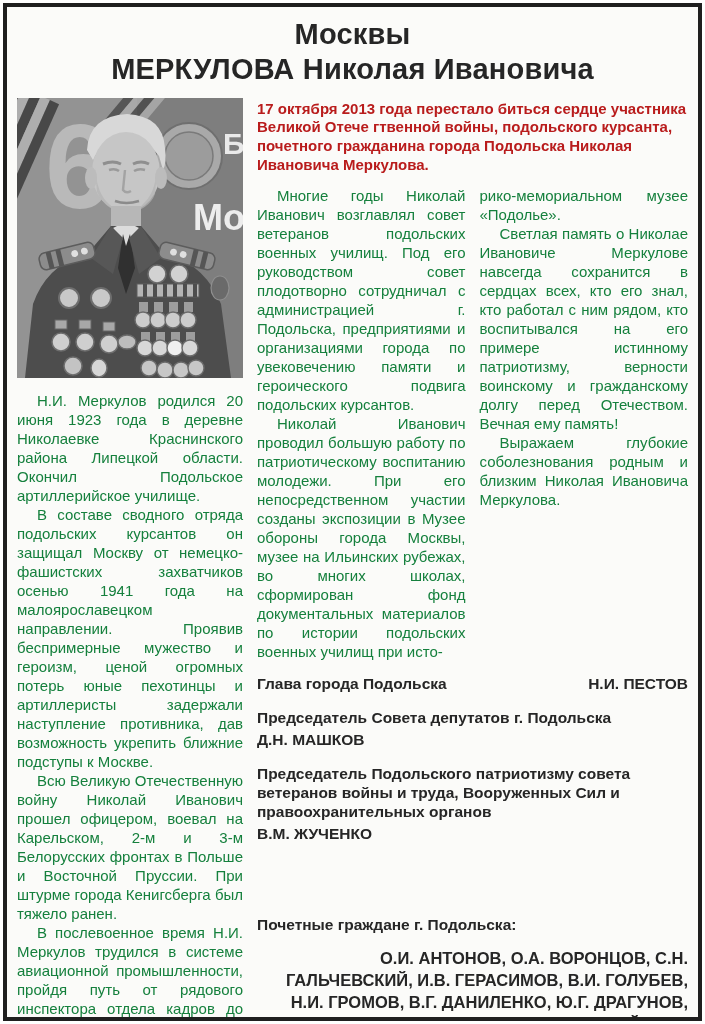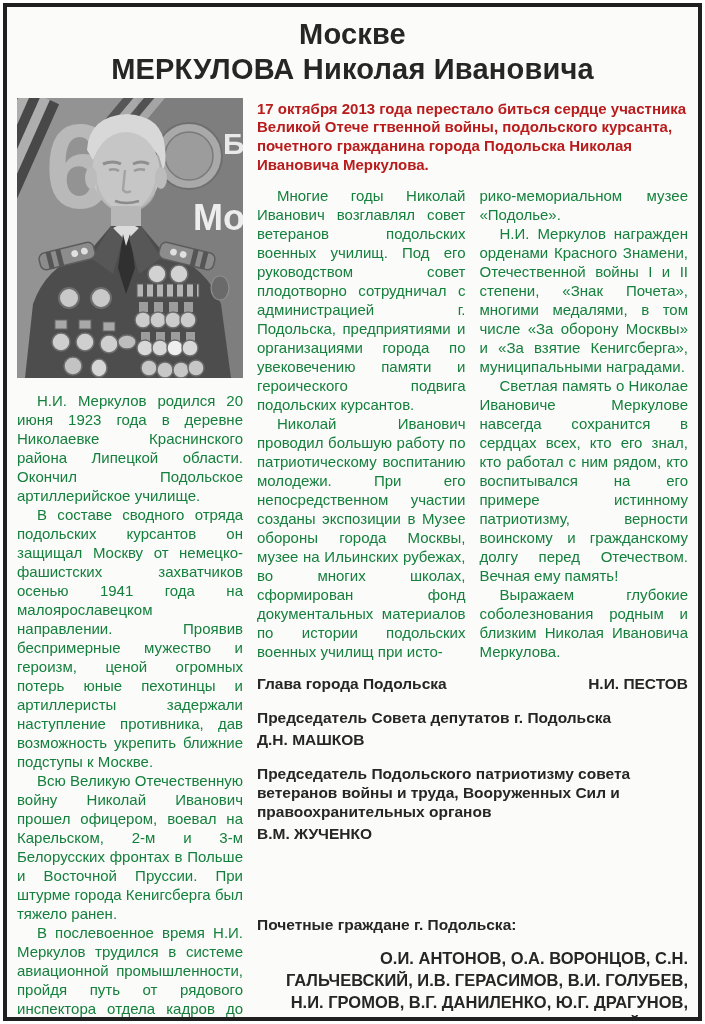--- a/index.html
+++ b/index.html
@@ -75,21 +75,21 @@
     line-height: 1.33;
     text-align: right;
   }
 </style>
 </head>
 <body>
 
 <div class="page">
 
   <div class="title">
-    <div class="l1">Москве</div>
+    <div class="l1">Москвы</div>
     <div class="l2">МЕРКУЛОВА Николая Ивановича</div>
   </div>
 
   <div class="main">
 
     <div class="leftcol">
       <div class="photo-wrap">
         <svg width="226" height="280" viewBox="0 0 226 280" xmlns="http://www.w3.org/2000/svg">
 
           <rect x="0" y="0" width="226" height="280" fill="#939393"></rect>
@@ -227,21 +227,20 @@
 
       <div class="intro">17 октября 2013 года перестало биться сердце участника Великой Отече гтвенной войны, подольского курсанта, почетного гражданина города Подольска Николая Ивановича Меркулова.</div>
 
       <div class="twocol">
         <div class="col body-text">
           <p>Многие годы Николай Иванович возглавлял совет ветеранов подольских военных училищ. Под его руководством совет плодотворно сотрудничал с администрацией г. Подольска, предприятиями и организациями города по увековечению памяти и героического подвига подольских курсантов.</p>
           <p>Николай Иванович проводил большую работу по патриотическому воспитанию молодежи. При его непосредственном участии созданы экспозиции в Музее обороны города Москвы, музее на Ильинских рубежах, во многих школах, сформирован фонд документальных материалов по истории подольских военных училищ при исто-</p>
         </div>
         <div class="col body-text">
           <p class="noindent">рико-мемориальном музее «Подолье».</p>
-          <p>Н.И. Меркулов награжден орденами Красного Знамени, Отечественной войны I и II степени, «Знак Почета», многими медалями, в том числе «За оборону Москвы» и «За взятие Кенигсберга», муниципальными наградами.</p>
           <p>Светлая память о Николае Ивановиче Меркулове навсегда сохранится в сердцах всех, кто его знал, кто работал с ним рядом, кто воспитывался на его примере истинному патриотизму, верности воинскому и гражданскому долгу перед Отечеством. Вечная ему память!</p>
           <p>Выражаем глубокие соболезнования родным и близким Николая Ивановича Меркулова.</p>
         </div>
       </div>
 
       <div class="officials">
         <div class="off-row inline">
           <span class="off-title">Глава города Подольска</span>
           <span class="off-name">Н.И. ПЕСТОВ</span>
         </div>

